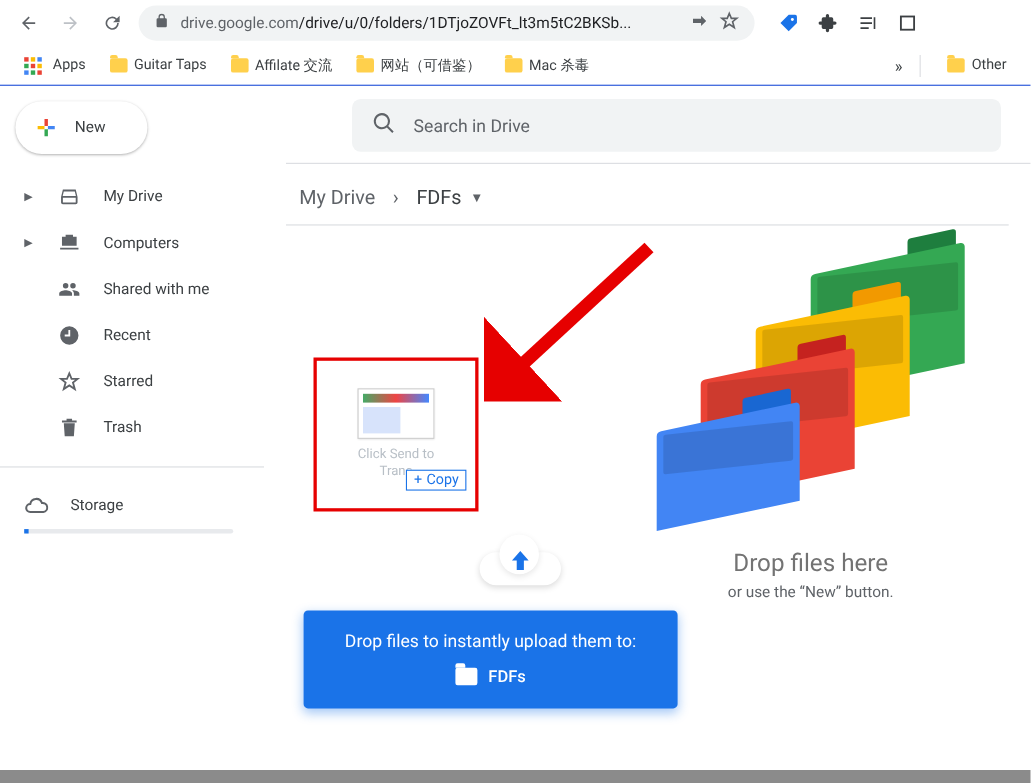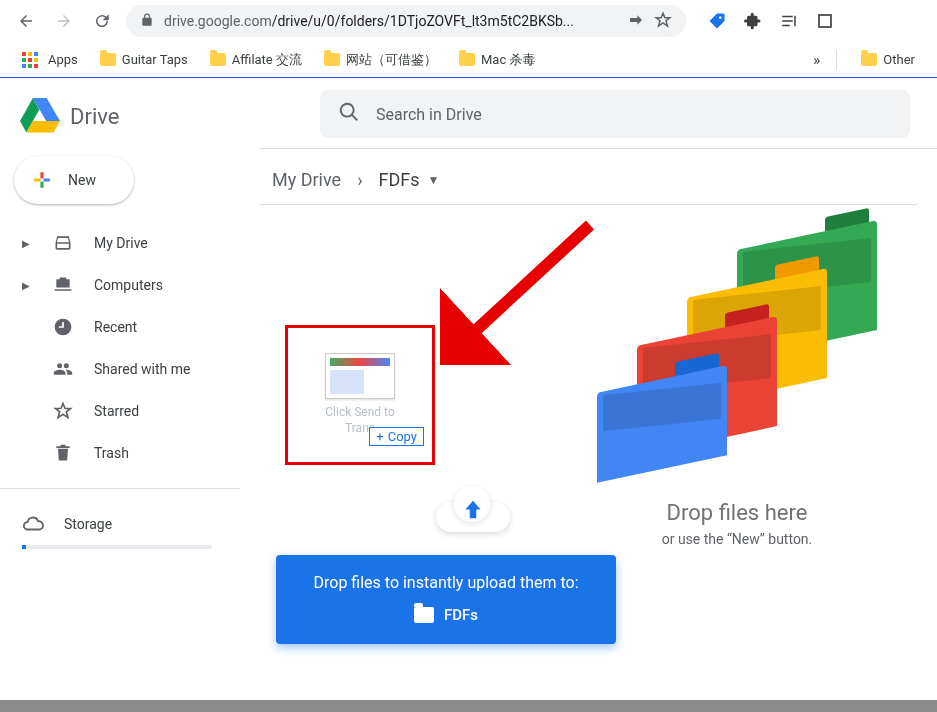--- a/index.html
+++ b/index.html
@@ -195,30 +195,20 @@
     <div class="bk-sep"></div>
     <div class="bk-item">
         <div class="folder-ico"></div>
         <span>Other</span>
       </div>
   </div>
 </div>
 
 <div class="app">
   <div class="sidebar">
-    <div class="logo-row">
-      <div class="logo">
-        <svg viewBox="0 0 87 78">
-            <path fill="#0f9d58" d="M28 0L0 50l14 25 28-50z"></path>
-            <path fill="#4285f4" d="M28 0h30l29 50H57z"></path>
-            <path fill="#fbbc04" d="M14 75h59l14-25H28z"></path>
-          </svg>
-      </div>
-      <span class="logo-text">Drive</span>
-    </div>
     <div class="new-btn">
       <div class="plus">
         <svg viewBox="0 0 36 36">
             <path fill="#ea4335" d="M16 8h4v8h-4z"></path>
             <path fill="#4285f4" d="M20 16h8v4h-8z"></path>
             <path fill="#34a853" d="M16 20h4v8h-4z"></path>
             <path fill="#fbbc04" d="M8 16h8v4H8z"></path>
           </svg>
       </div>
       <span>New</span>
@@ -239,33 +229,33 @@
           <svg width="20" height="20" viewBox="0 0 24 24">
             <path fill="currentColor" d="M4 5h16v10H4zM2 17h20v2H2zm6-14h8v2H8z"></path>
           </svg>
         </span>
       <span>Computers</span>
     </div>
     <div class="nav-item indent">
       <span class="expand"></span>
       <span class="nav-ico">
           <svg width="20" height="20" viewBox="0 0 24 24">
-            <path fill="currentColor" d="M12 2a10 10 0 1 0 10 10A10 10 0 0 0 12 2zm1 11H7v-2h4V6h2z"></path>
-          </svg>
-        </span>
-      <span>Recent</span>
+            <path fill="currentColor" d="M16 11a3 3 0 1 0-3-3 3 3 0 0 0 3 3zm-8 0a3 3 0 1 0-3-3 3 3 0 0 0 3 3zm0 2c-2.3 0-7 1.2-7 3.5V19h14v-2.5C15 14.2 10.3 13 8 13zm8 0c-.3 0-.6 0-1 .1 1.2.9 2 2 2 3.4V19h6v-2.5c0-2.3-4.7-3.5-7-3.5z"></path>
+          </svg>
+        </span>
+      <span>Shared with me</span>
     </div>
     <div class="nav-item indent">
       <span class="expand"></span>
       <span class="nav-ico">
           <svg width="20" height="20" viewBox="0 0 24 24">
-            <path fill="currentColor" d="M16 11a3 3 0 1 0-3-3 3 3 0 0 0 3 3zm-8 0a3 3 0 1 0-3-3 3 3 0 0 0 3 3zm0 2c-2.3 0-7 1.2-7 3.5V19h14v-2.5C15 14.2 10.3 13 8 13zm8 0c-.3 0-.6 0-1 .1 1.2.9 2 2 2 3.4V19h6v-2.5c0-2.3-4.7-3.5-7-3.5z"></path>
-          </svg>
-        </span>
-      <span>Shared with me</span>
+            <path fill="currentColor" d="M12 2a10 10 0 1 0 10 10A10 10 0 0 0 12 2zm1 11H7v-2h4V6h2z"></path>
+          </svg>
+        </span>
+      <span>Recent</span>
     </div>
     <div class="nav-item indent">
       <span class="expand"></span>
       <span class="nav-ico">
           <svg width="20" height="20" viewBox="0 0 24 24">
             <path fill="none" stroke="currentColor" stroke-width="2" d="M12 3l2.5 6H21l-5 4 2 7-6-4-6 4 2-7-5-4h6.5z"></path>
           </svg>
         </span>
       <span>Starred</span>
     </div>

